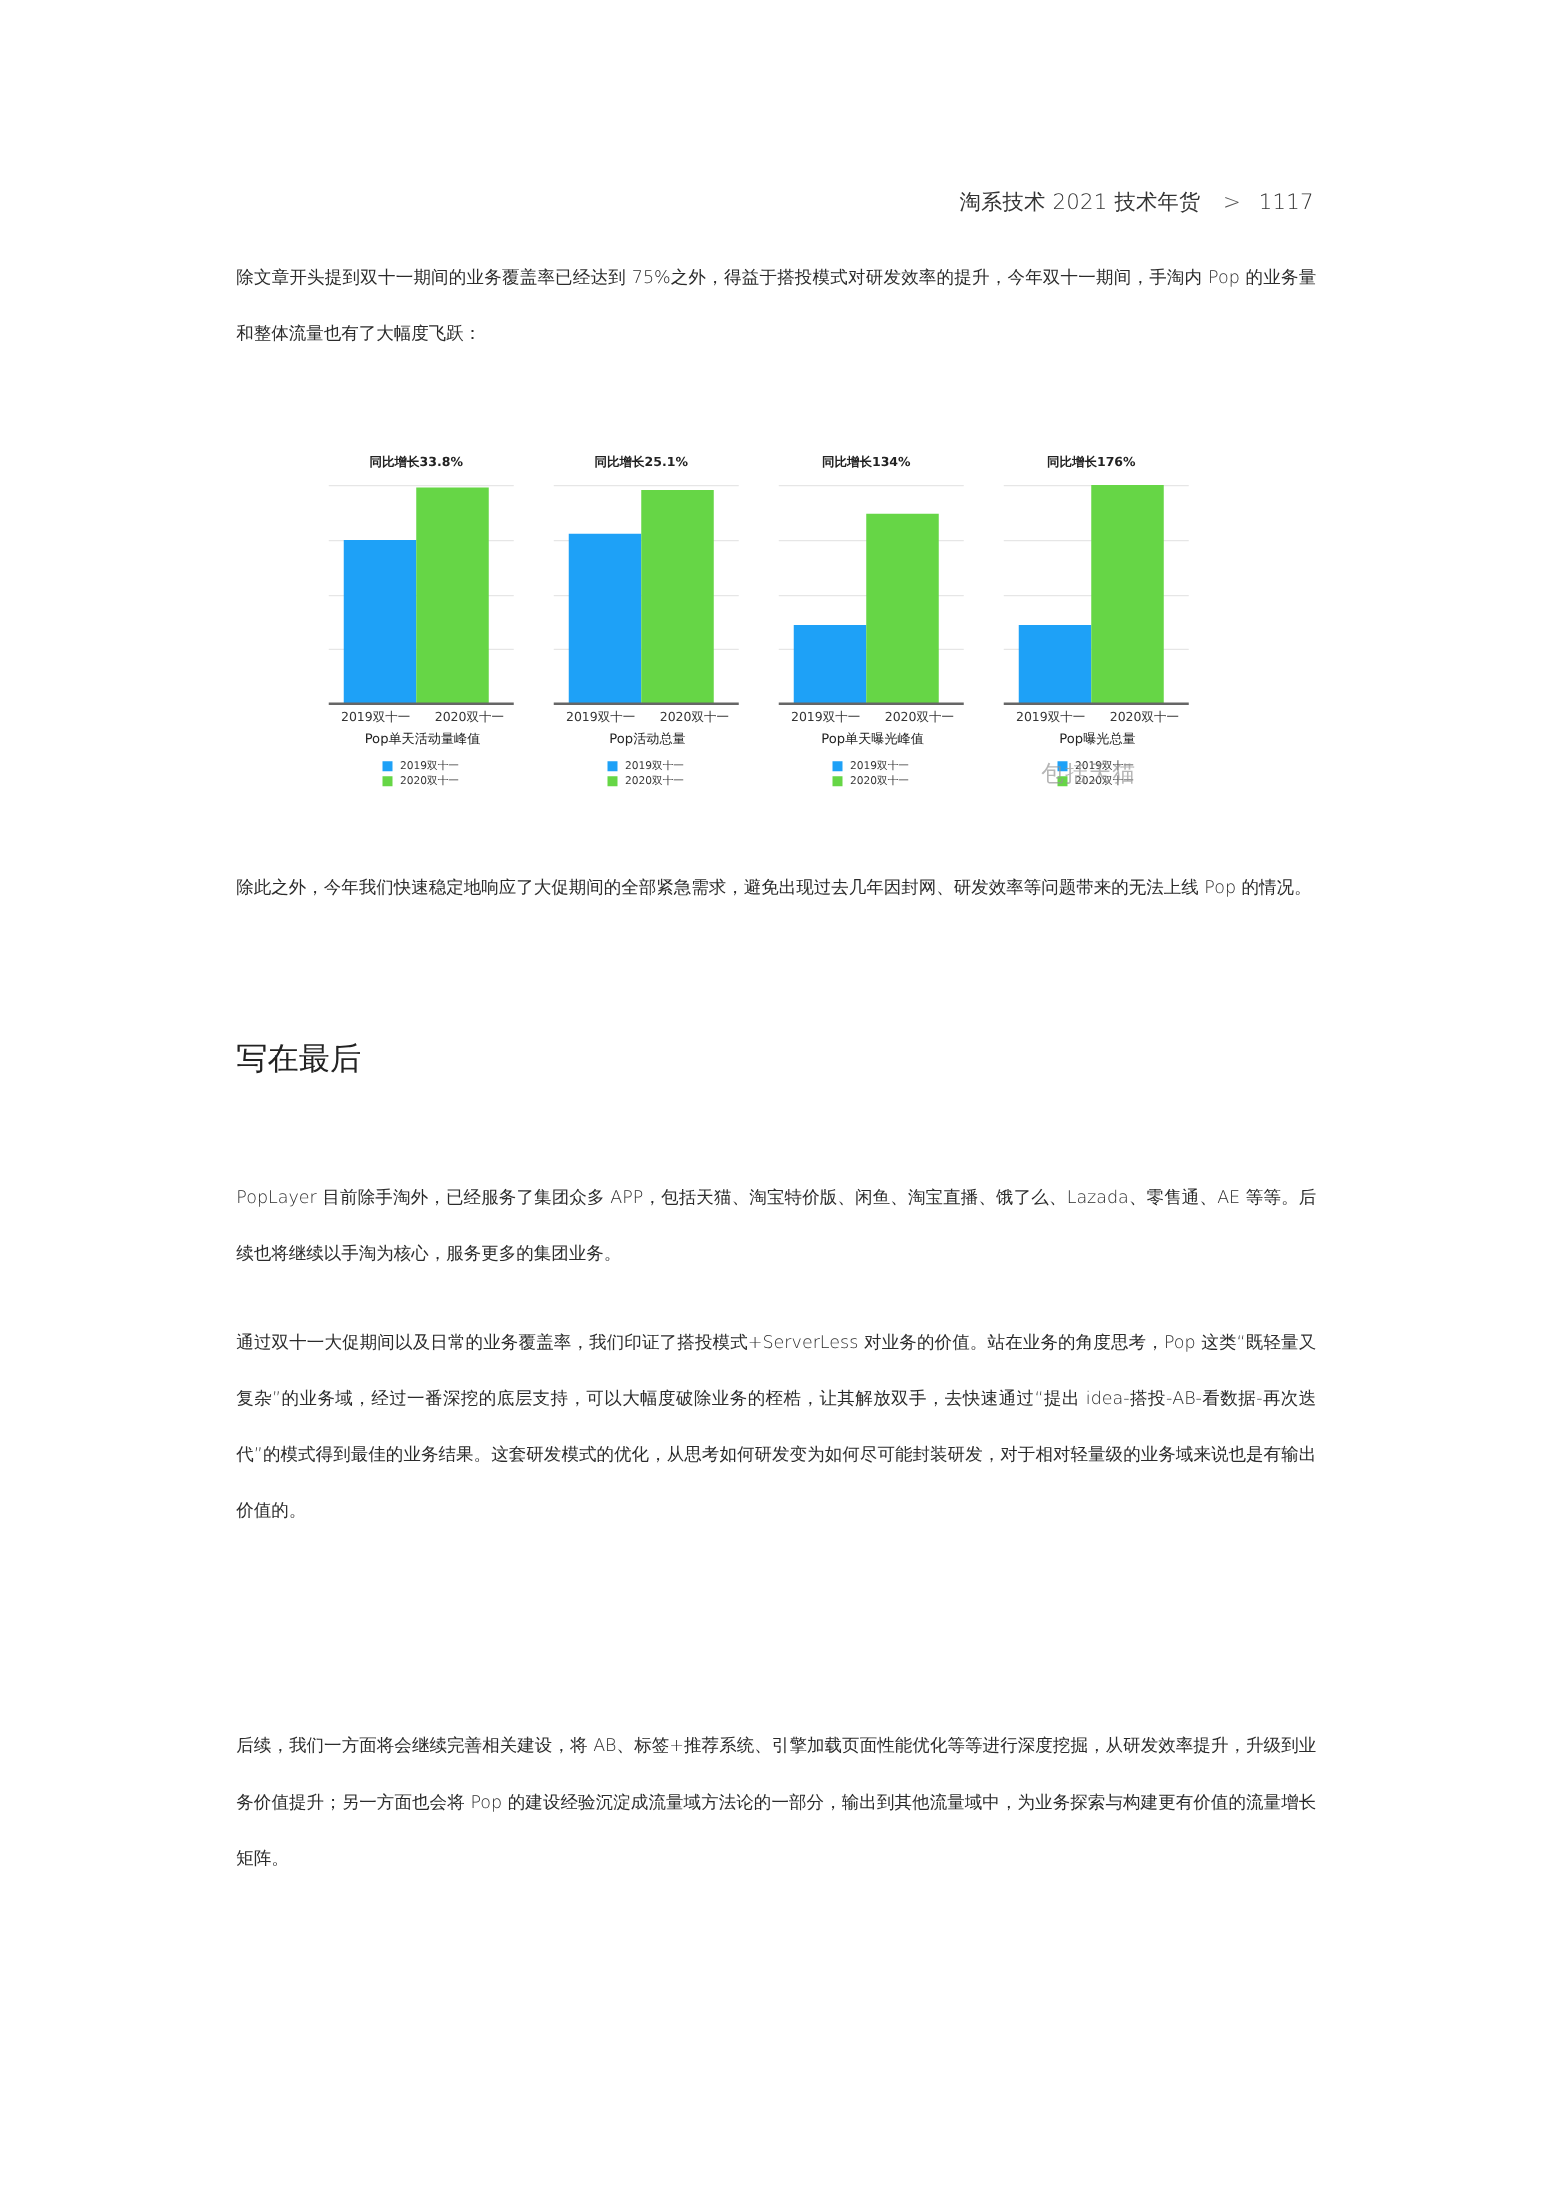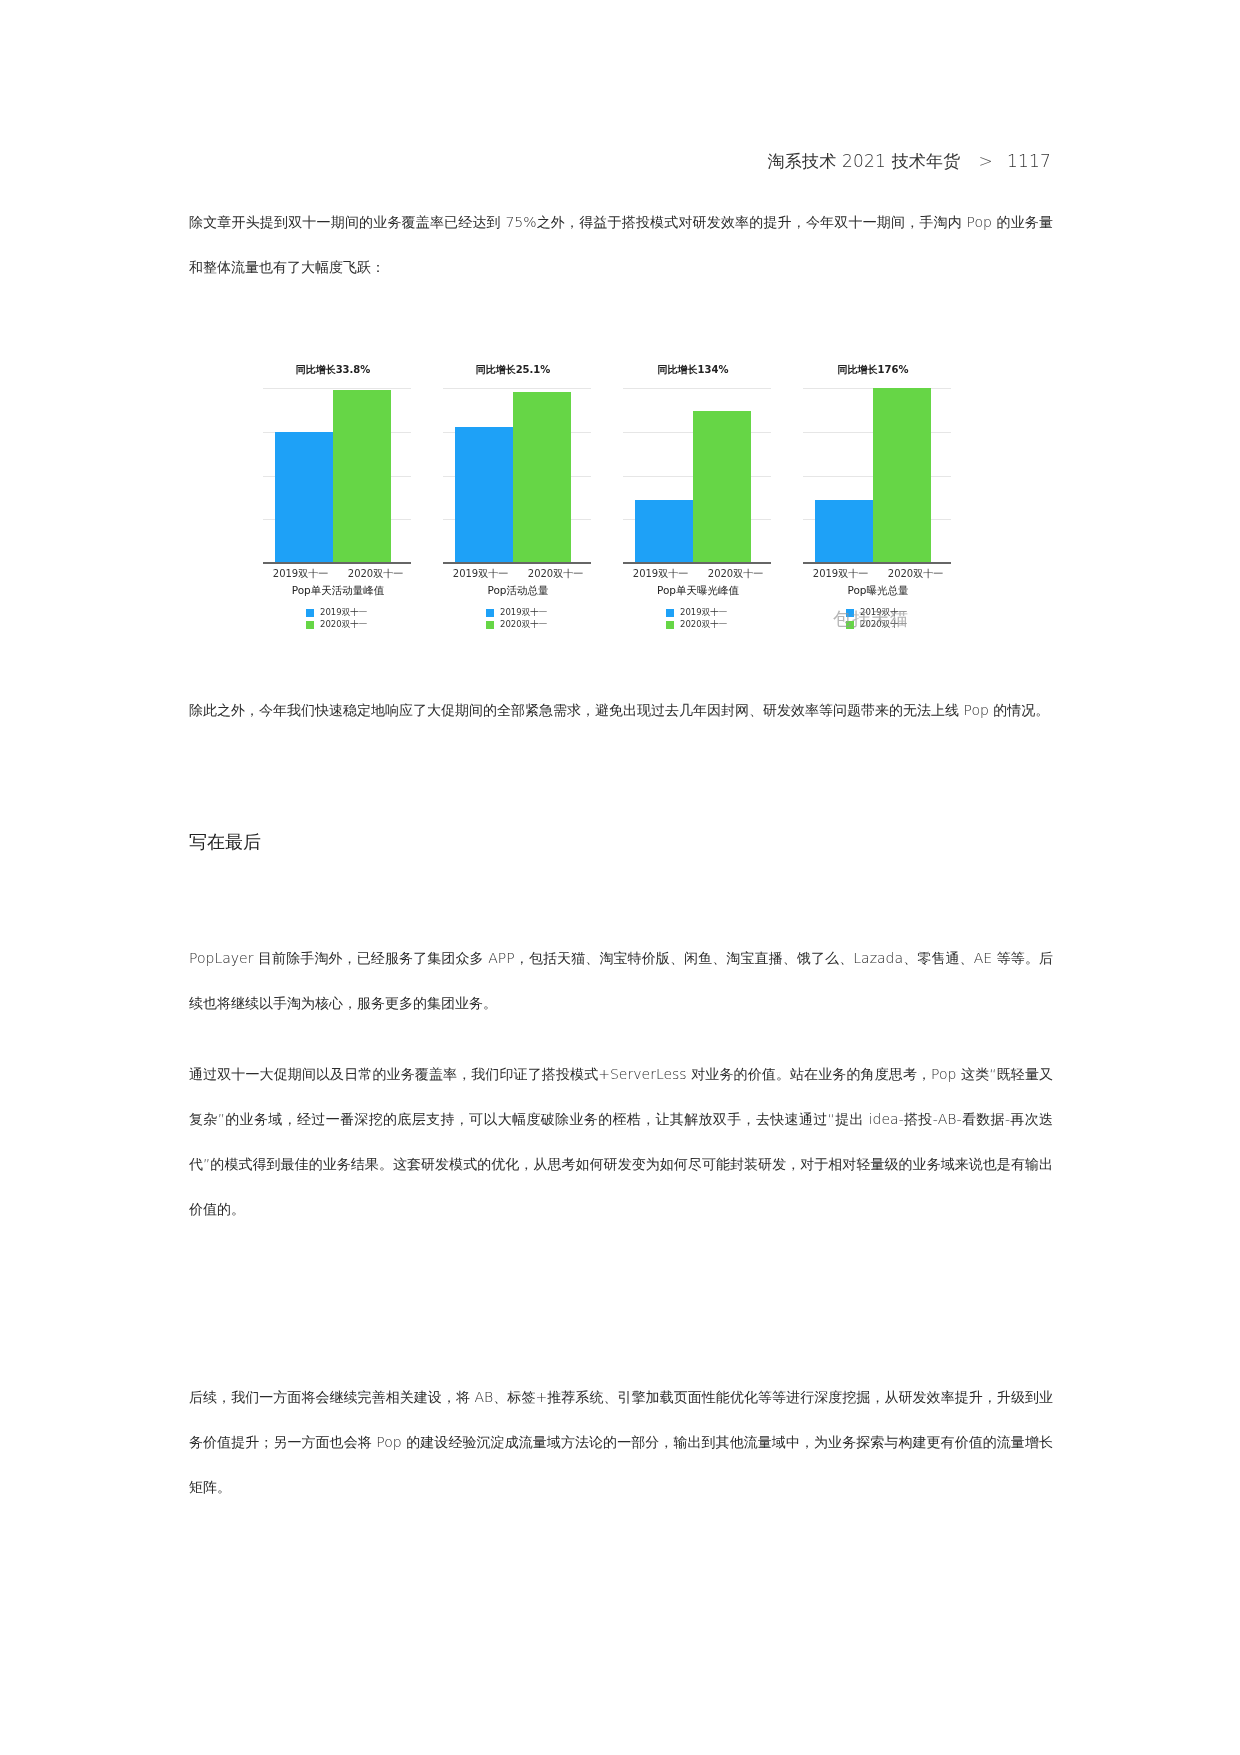--- a/index.html
+++ b/index.html
@@ -11,21 +11,21 @@
   .header {
     position: absolute; top: 150px; right: 189px;
     font-size: 17px; color: #333; letter-spacing: 0.2px; font-weight: 300;
   }
   .header .sep { margin: 0 14px 0 18px; color: #555; }
   .content { position: absolute; left: 189px; width: 864px; }
   .para {
     font-size: 14px; line-height: 45px; color: #2b2b2b;
     margin: 0; text-align: justify; font-weight: 300;
   }
-  .h2 { font-size: 18px; color: #222; margin: 0; font-weight: 500; }
+  .h2 { font-size: 25px; color: #222; margin: 0; font-weight: 500; }
 
   .charts { position: absolute; top: 355px; left: 258px; width: 720px; height: 290px; }
   .chart { position: absolute; top: 0; width: 150px; height: 290px; }
   .chart .title {
     position: absolute; top: 8px; left: 0; width: 150px; text-align: center;
     font-size: 10px; font-weight: 700; color: #222;
   }
   .chart .plot { position: absolute; top: 33px; left: 5px; width: 148px; height: 175px; }
   .grid { position: absolute; left: 0; width: 148px; height: 1px; background: #e6e6e6; }
   .baseline { position: absolute; left: 0; bottom: -1px; width: 148px; height: 2px; background: #666; }

